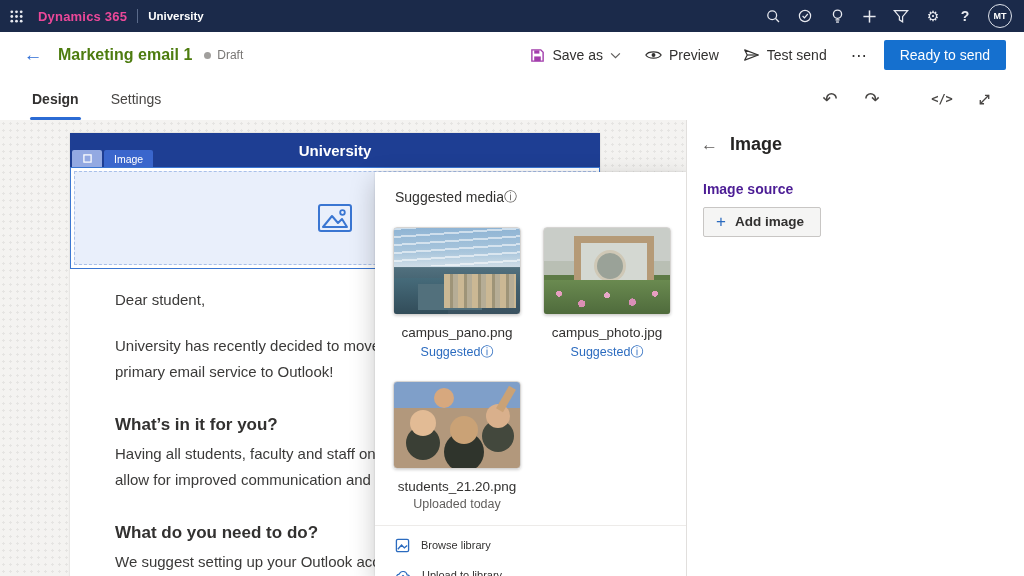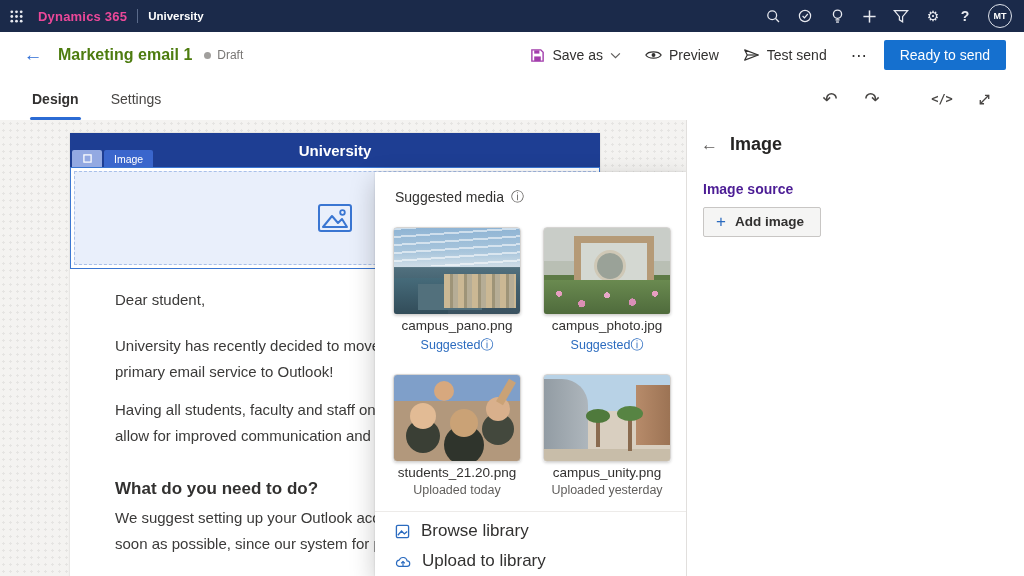--- a/index.html
+++ b/index.html
@@ -50,32 +50,32 @@
   .sel-tab-lbl{height:17px;background:#3a66cc;color:#fff;font-size:10.5px;display:flex;align-items:center;padding:0 10px;border-radius:2px 2px 0 0;cursor:pointer;}
   .img-placeholder{height:100px;border:1px solid #3a76d2;position:relative;background:#fff;cursor:pointer;}
   .img-placeholder-inner{position:absolute;left:3px;top:3px;right:3px;bottom:3px;background:#e9effb;border:1px dashed #a9c0ea;display:flex;align-items:center;justify-content:center;}
   .email-body{padding:22px 30px 0 45px;}
   .eb-greeting{font-size:15px;color:#3b3a39;margin-bottom:25px;}
   .eb-line{font-size:15px;color:#3b3a39;line-height:26px;}
   .eb-para{margin-bottom:12px;}
   .eb-h{font-size:17px;font-weight:bold;color:#323130;margin:30px 0 6px 0;}
   
   .popup{position:absolute;left:375px;top:52px;width:312px;height:404px;background:#fff;box-shadow:0 8px 24px rgba(0,0,0,.22),0 0 2px rgba(0,0,0,.14);z-index:10;overflow:hidden;}
-  .popup-title-row{display:flex;align-items:center;gap:7px;padding:16px 12px 0 20px;}
+  .popup-title-row{display:flex;align-items:center;padding:16px 12px 0 20px;}
   .popup-title{font-size:14px;color:#323130;}
   .info-glyph{font-size:13px;color:#605e5c;}
   .media-grid{display:grid;grid-template-columns:128px 128px;column-gap:22px;row-gap:20px;padding:21px 0 0 18px;justify-items:center;}
   .media-card{width:128px;text-align:center;cursor:pointer;}
   .thumb{width:126px;height:86px;border-radius:4px;border:1px solid #d6d4d2;box-shadow:0 1px 3px rgba(0,0,0,.18);position:relative;overflow:hidden;}
-  .media-name{font-size:13.5px;color:#323130;margin-top:3px;white-space:nowrap;}
+  .media-name{font-size:13.5px;color:#323130;margin-top:10px;white-space:nowrap;}
   .media-meta{font-size:12.5px;margin-top:3px;display:flex;align-items:center;justify-content:center;}
   .media-meta.suggested{color:#2b6bbf;}
   .media-meta.plain{color:#605e5c;}
   .popup-divider{border-top:1px solid #edebe9;margin:14px 0 4px 0;}
-  .popup-row{display:flex;align-items:center;gap:11px;height:30px;padding-left:20px;font-size:17px;color:#323130;cursor:pointer;}
+  .popup-row{display:flex;align-items:center;gap:11px;height:30px;padding-left:20px;font-size:11px;color:#323130;cursor:pointer;}
   
   .scene-pano{background:linear-gradient(180deg,#8fb4d4 0%,#a9c6dc 28%,#cfdde7 45%,#51707e 46%,#42606e 68%,#3a5260 100%);}
   .scene-pano .clouds{position:absolute;left:0;top:0;right:0;height:44%;background:repeating-linear-gradient(176deg,rgba(255,255,255,.55) 0 2px,transparent 2px 8px);}
   .scene-pano .city{position:absolute;right:4px;bottom:6px;width:72px;height:34px;background:repeating-linear-gradient(90deg,#cbb894 0 6px,#9e9478 6px 9px,#b6ad96 9px 14px);box-shadow:-30px 6px 0 -4px #52707c;}
   .scene-pano .water{position:absolute;left:0;bottom:0;width:54px;height:36px;background:linear-gradient(180deg,#466b7a,#324c59);}
   .scene-photo{background:linear-gradient(180deg,#c9cdc8 0 38%,#b9bfb4 38% 55%,#5d7a46 55%);}
   .scene-photo .gate{position:absolute;left:30px;top:8px;width:66px;height:52px;border:7px solid #b59a77;border-bottom:none;background:#d4d8d2;}
   .scene-photo .seal{position:absolute;left:50px;top:22px;width:26px;height:26px;border-radius:50%;border:3px solid #cfc8b6;background:#9aa298;}
   .scene-photo .flowers{position:absolute;left:0;bottom:0;right:0;height:34px;
     background-image:radial-gradient(circle 5px at 12% 40%,#e79ec0 60%,transparent 62%),radial-gradient(circle 6px at 30% 70%,#db8fb4 60%,transparent 62%),radial-gradient(circle 5px at 50% 45%,#e7a8c8 60%,transparent 62%),radial-gradient(circle 6px at 70% 65%,#d98fb7 60%,transparent 62%),radial-gradient(circle 5px at 88% 40%,#e79ec0 60%,transparent 62%),linear-gradient(180deg,#6a8a50,#4f6b3c);}
@@ -246,20 +246,21 @@
               <circle cx="24.5" cy="8.5" r="2.3" fill="none" stroke="#3a76d2" stroke-width="1.8"></circle>
             </svg>
         </div>
       </div>
       <div class="email-body">
         <div class="eb-greeting">Dear student,</div>
         <div class="eb-para">
           <div class="eb-line">University has recently decided to move fro</div>
           <div class="eb-line">primary email service to Outlook!</div>
         </div>
+        <div class="eb-h">What’s in it for you?</div>
         <div class="eb-para">
           <div class="eb-line">Having all students, faculty and staff on the</div>
           <div class="eb-line">allow for improved communication and co</div>
         </div>
         <div class="eb-h">What do you need to do?</div>
         <div class="eb-para">
           <div class="eb-line">We suggest setting up your Outlook accou</div>
           <div class="eb-line">soon as possible, since our system for pro</div>
 
         </div>
@@ -300,33 +301,20 @@
           <div class="thumb scene-students">
               <div class="f4"></div>
               <div class="f1"></div>
               <div class="f2"></div>
               <div class="f3"></div>
               <div class="arm"></div>
             </div>
           <div class="media-name">students_21.20.png</div>
           <div class="media-meta plain">
               <span>Uploaded today</span>
-            </div>
-        </div>
-        <div class="media-card">
-          <div class="thumb scene-unity">
-              <div class="bldg-l"></div>
-              <div class="bldg-r"></div>
-              <div class="walk"></div>
-              <div class="palm1"></div>
-              <div class="palm2"></div>
-            </div>
-          <div class="media-name">campus_unity.png</div>
-          <div class="media-meta plain">
-              <span>Uploaded yesterday</span>
             </div>
         </div>
       </div>
       <div class="popup-divider"></div>
       <div class="popup-row">
         <span>
           <svg width="15" height="15" viewBox="0 0 16 16">
               <rect x="1.5" y="1.5" width="13" height="13" rx="1.5" fill="none" stroke="#2b6bbf" stroke-width="1.4"></rect>
               <path d="M3,12 L7,7.5 L10,10.5 L13,8" fill="none" stroke="#2b6bbf" stroke-width="1.4"></path>
             </svg>

